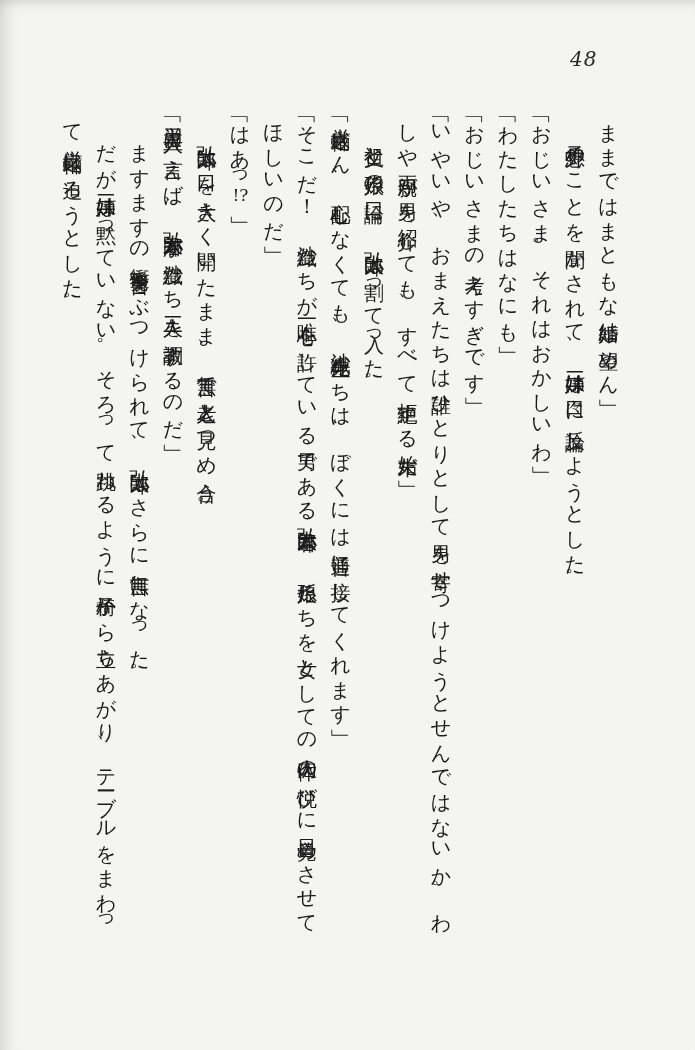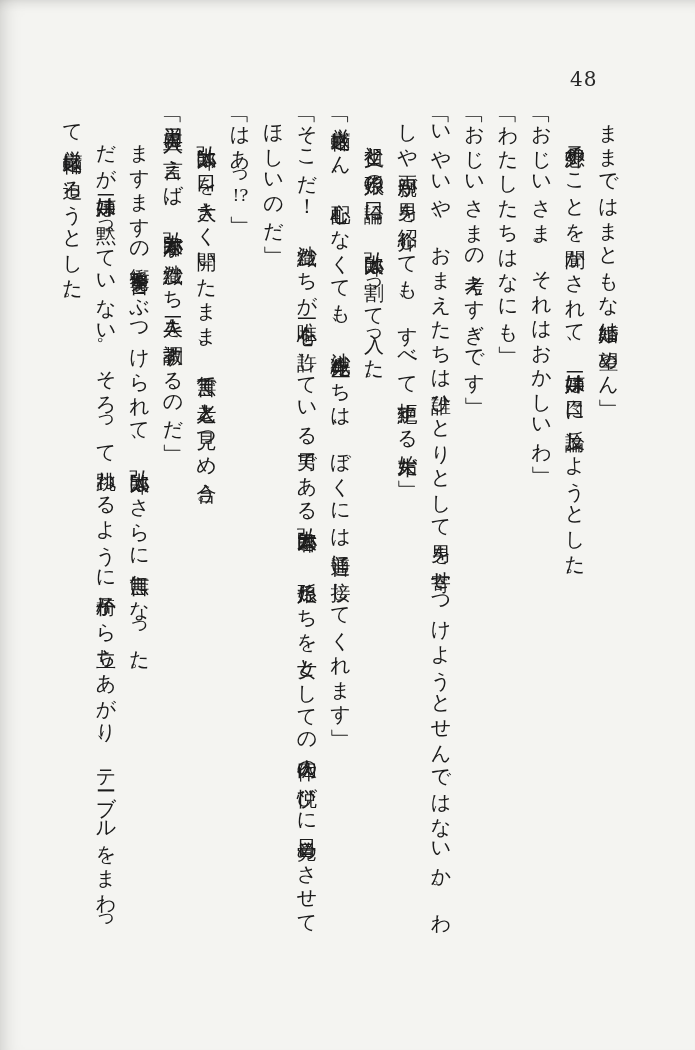--- a/index.html
+++ b/index.html
@@ -17,25 +17,25 @@
     width: 695px;
     height: 1050px;
     background: #f4f4f1;
     overflow: hidden;
     box-shadow: inset 14px 6px 22px -16px rgba(0,0,0,0.25), inset 0 10px 16px -14px rgba(0,0,0,0.18);
   }
   .page-number {
     position: absolute;
     top: 47px;
     left: 570px;
+    font-style: italic;
     font-size: 20px;
     letter-spacing: 1px;
     color: #2a2a2a;
     font-family: "DejaVu Serif", "Liberation Serif", serif;
-    margin-top: 20px;
   }
   .text-block {
     position: absolute;
     top: 110px;
     right: 70px;
     width: 572px;
     height: 838px;
     writing-mode: vertical-rl;
     -webkit-writing-mode: vertical-rl;
     text-orientation: mixed;

